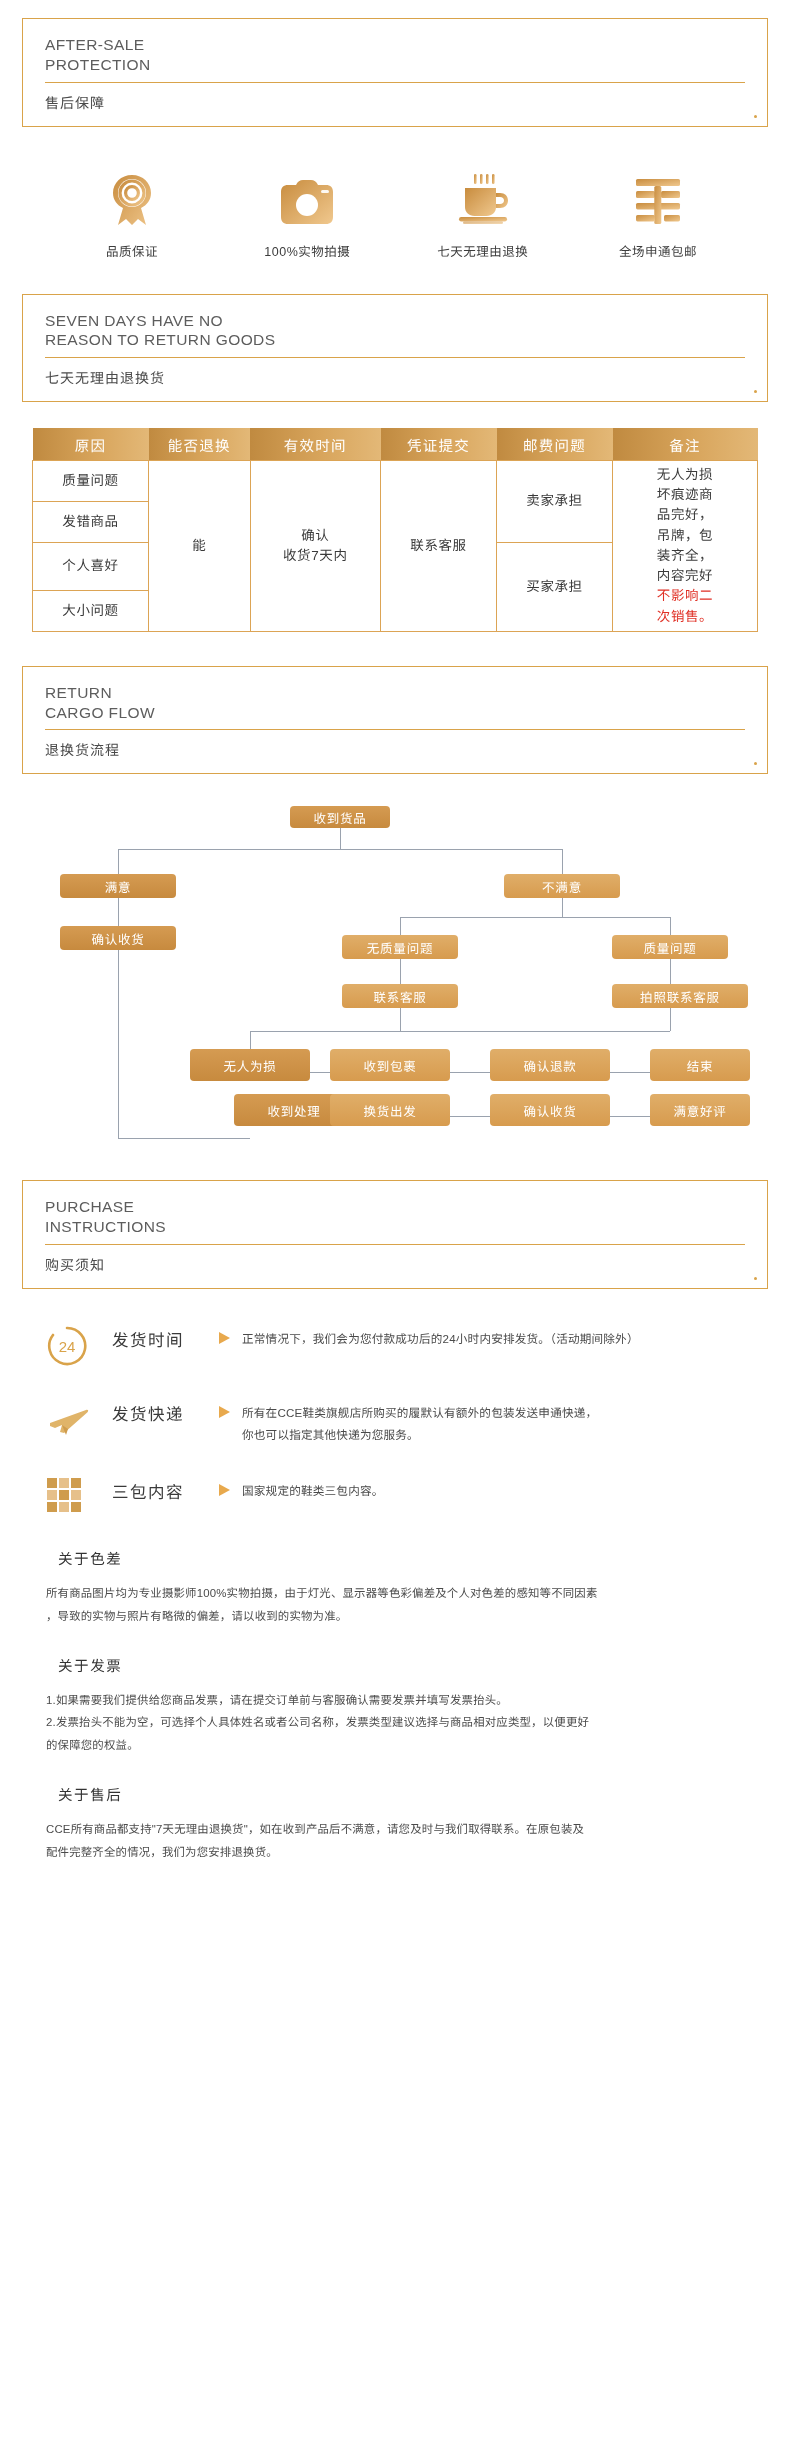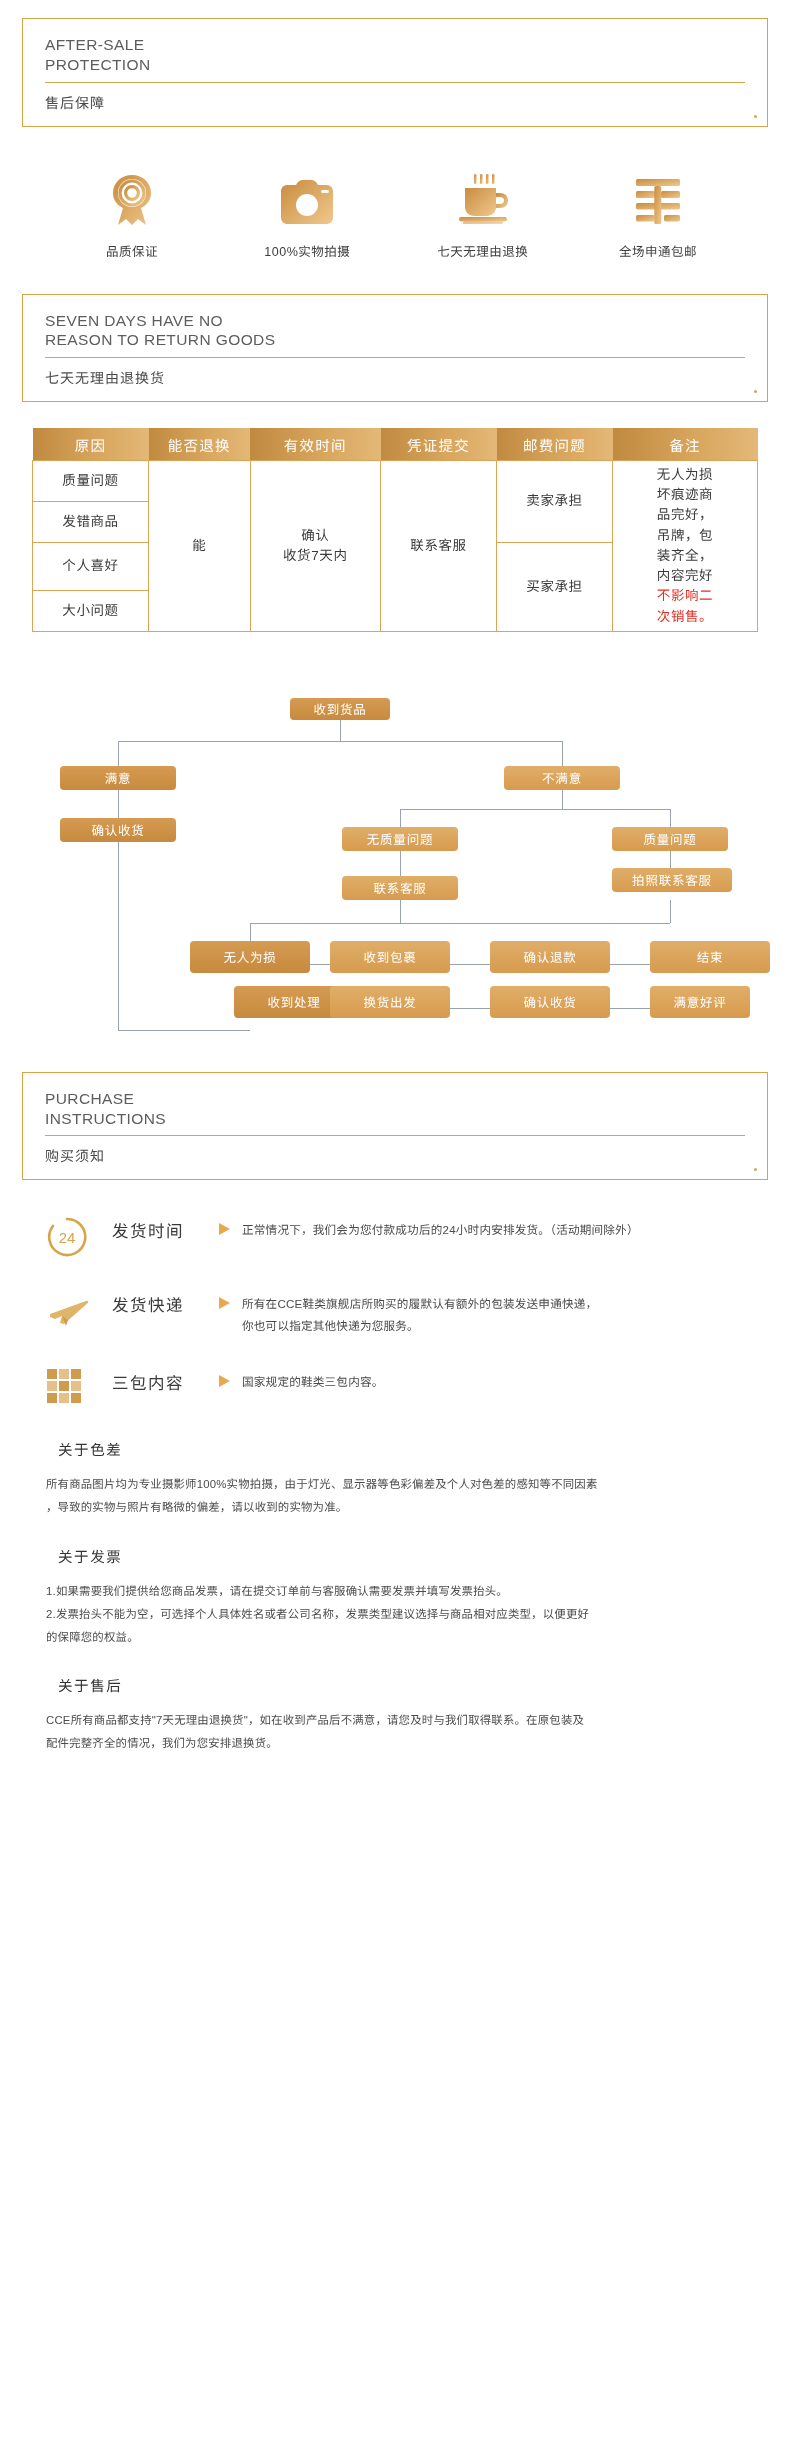--- a/index.html
+++ b/index.html
@@ -355,20 +355,27 @@
           <td class="tall" rowspan="2">买家承担</td>
         </tr>
         <tr>
           <td>大小问题</td>
         </tr>
       </tbody>
     </table>
   </div>
 
   <div style="height:34px"></div>
+  <div class="sec-head">
+    <div class="en">RETURN
+CARGO FLOW</div>
+    <div class="rule"></div>
+    <div class="cn">退换货流程</div>
+    <div class="dot"></div>
+  </div>
 
   <div class="flow">
 
     <div class="line v" style="left:340px; top:23px; height:22px;"></div>
     <div class="line h" style="left:118px; top:45px; width:444px;"></div>
     <div class="line v" style="left:118px; top:45px; height:25px;"></div>
     <div class="line v" style="left:562px; top:45px; height:25px;"></div>
 
     <div class="line v" style="left:118px; top:94px; height:28px;"></div>
 
@@ -417,37 +424,37 @@
     </div>
 
     <div class="node" style="left:612px; top:131px; width:116px; height:24px;">
       <span>质量问题</span>
     </div>
 
     <div class="node" style="left:342px; top:180px; width:116px; height:24px;">
       <span>联系客服</span>
     </div>
 
-    <div class="node" style="left:612px; top:172px; width:120px; height:24px;">
+    <div class="node" style="left:612px; top:180px; width:136px; height:24px;">
       <span>拍照联系客服</span>
     </div>
 
     <div class="node dark" style="left:190px; top:245px; width:120px; height:32px;">
       <span>无人为损</span>
     </div>
 
     <div class="node" style="left:330px; top:245px; width:120px; height:32px;">
       <span>收到包裹</span>
     </div>
 
     <div class="node" style="left:490px; top:245px; width:120px; height:32px;">
       <span>确认退款</span>
     </div>
 
-    <div class="node" style="left:650px; top:245px; width:120px; height:32px;">
+    <div class="node" style="left:650px; top:245px; width:100px; height:32px;">
       <span>结束</span>
     </div>
 
     <div class="node dark" style="left:190px; top:290px; width:120px; height:32px;margin-left:44px;">
       <span>收到处理</span>
     </div>
 
     <div class="node" style="left:330px; top:290px; width:120px; height:32px;">
       <span>换货出发</span>
     </div>

